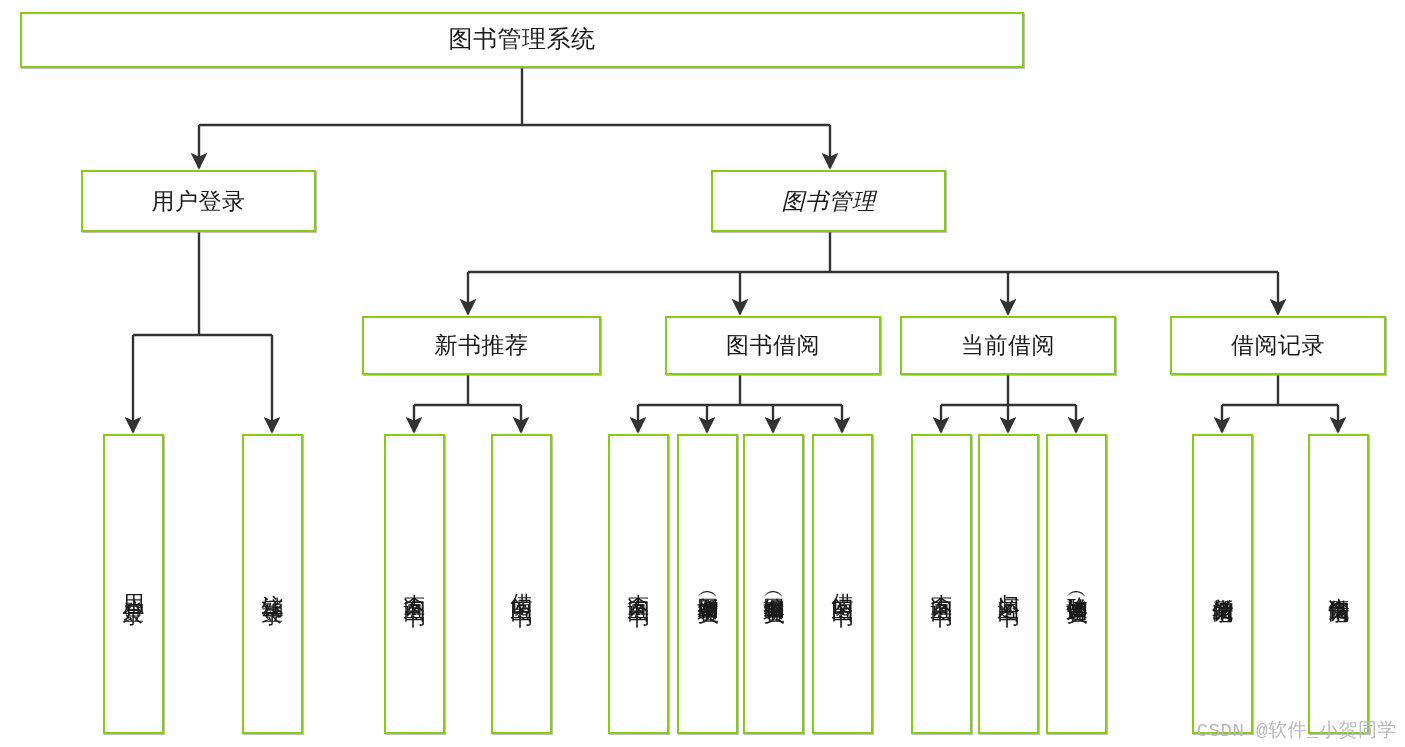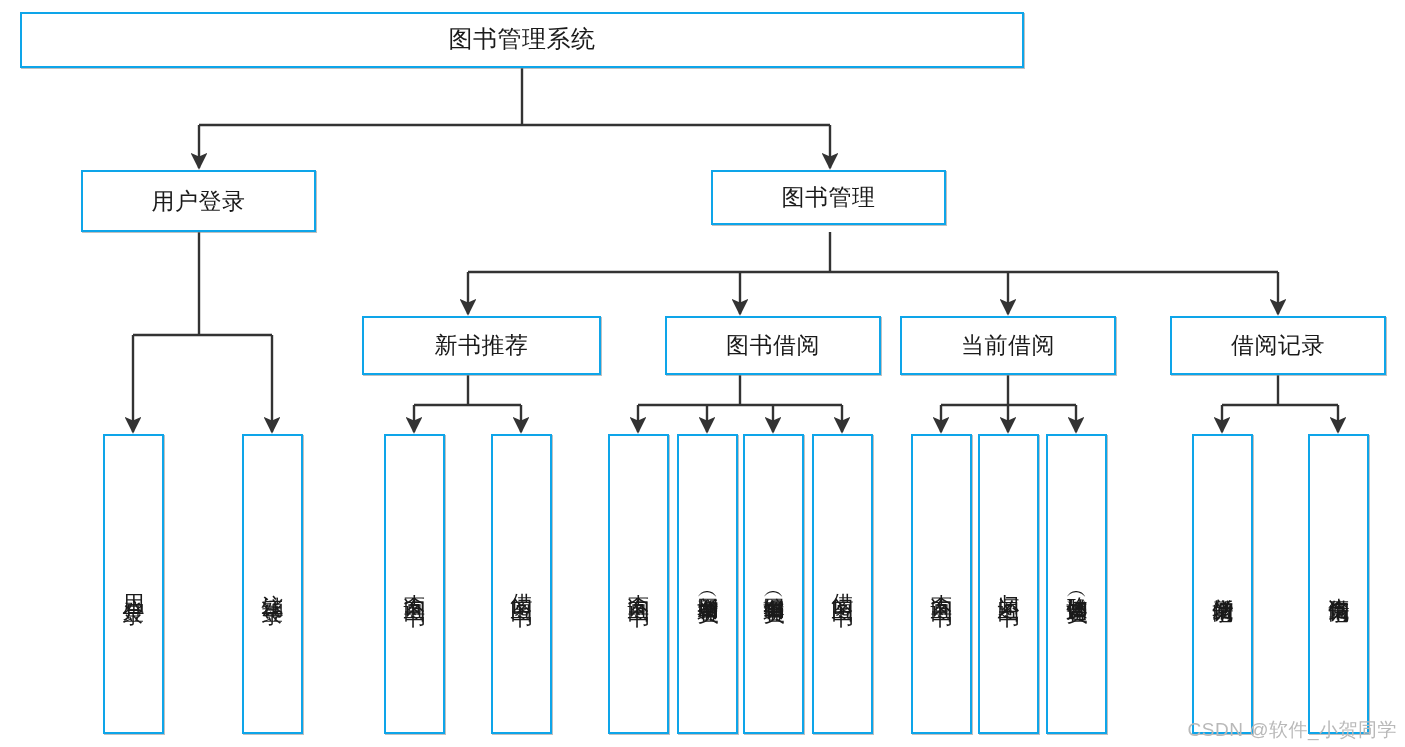--- a/index.html
+++ b/index.html
@@ -24,21 +24,21 @@
     left: 0;
     top: 0;
     width: 1405px;
     height: 747px;
     pointer-events: none;
   }
   .node {
     position: absolute;
     box-sizing: border-box;
     background: #ffffff;
-    border: 2px solid #0ea5e9;
+    border: 2px solid #84cc16;
     box-shadow: 1px 1px 0 0 rgba(140,140,140,0.55);
     display: flex;
     align-items: center;
     justify-content: center;
     z-index: 2;
   }
   .node-label {
     display: block;
     text-align: center;
     color: #1a1a1a;
@@ -74,21 +74,21 @@
   }
   .watermark {
     position: absolute;
     right: 8px;
     bottom: 4px;
     font-size: 19px;
     color: #b9b9b9;
     letter-spacing: 0.5px;
     z-index: 5;
     white-space: nowrap;
-    font-family: Liberation Sans, sans-serif;
+    font-family: Liberation Mono, monospace;
   }
 </style>
 </head>
 <body>
 
 <div id="canvas">
 
   <svg id="edge-layer" viewBox="0 0 1405 747" xmlns="http://www.w3.org/2000/svg">
     <defs>
       <marker id="arrow" viewBox="0 0 10 10" refX="9" refY="5" markerWidth="7" markerHeight="7" orient="auto-start-reverse">
@@ -143,21 +143,21 @@
   </svg>
 
   <div class="node horiz root" style="left:20px; top:12px; width:1004px; height:56px;">
     <span class="node-label">图书管理系统</span>
   </div>
 
   <div class="node horiz" style="left:81px; top:170px; width:235px; height:62px;">
     <span class="node-label">用户登录</span>
   </div>
 
-  <div class="node horiz" style="left:711px; top:170px; width:235px; height:55px;">
+  <div class="node horiz" style="left:711px; top:170px; width:235px; height:62px;font-style:italic;">
     <span class="node-label">图书管理</span>
   </div>
 
   <div class="node horiz" style="left:362px; top:316px; width:239px; height:59px;">
     <span class="node-label">新书推荐</span>
   </div>
 
   <div class="node horiz" style="left:665px; top:316px; width:216px; height:59px;">
     <span class="node-label">图书借阅</span>
   </div>

